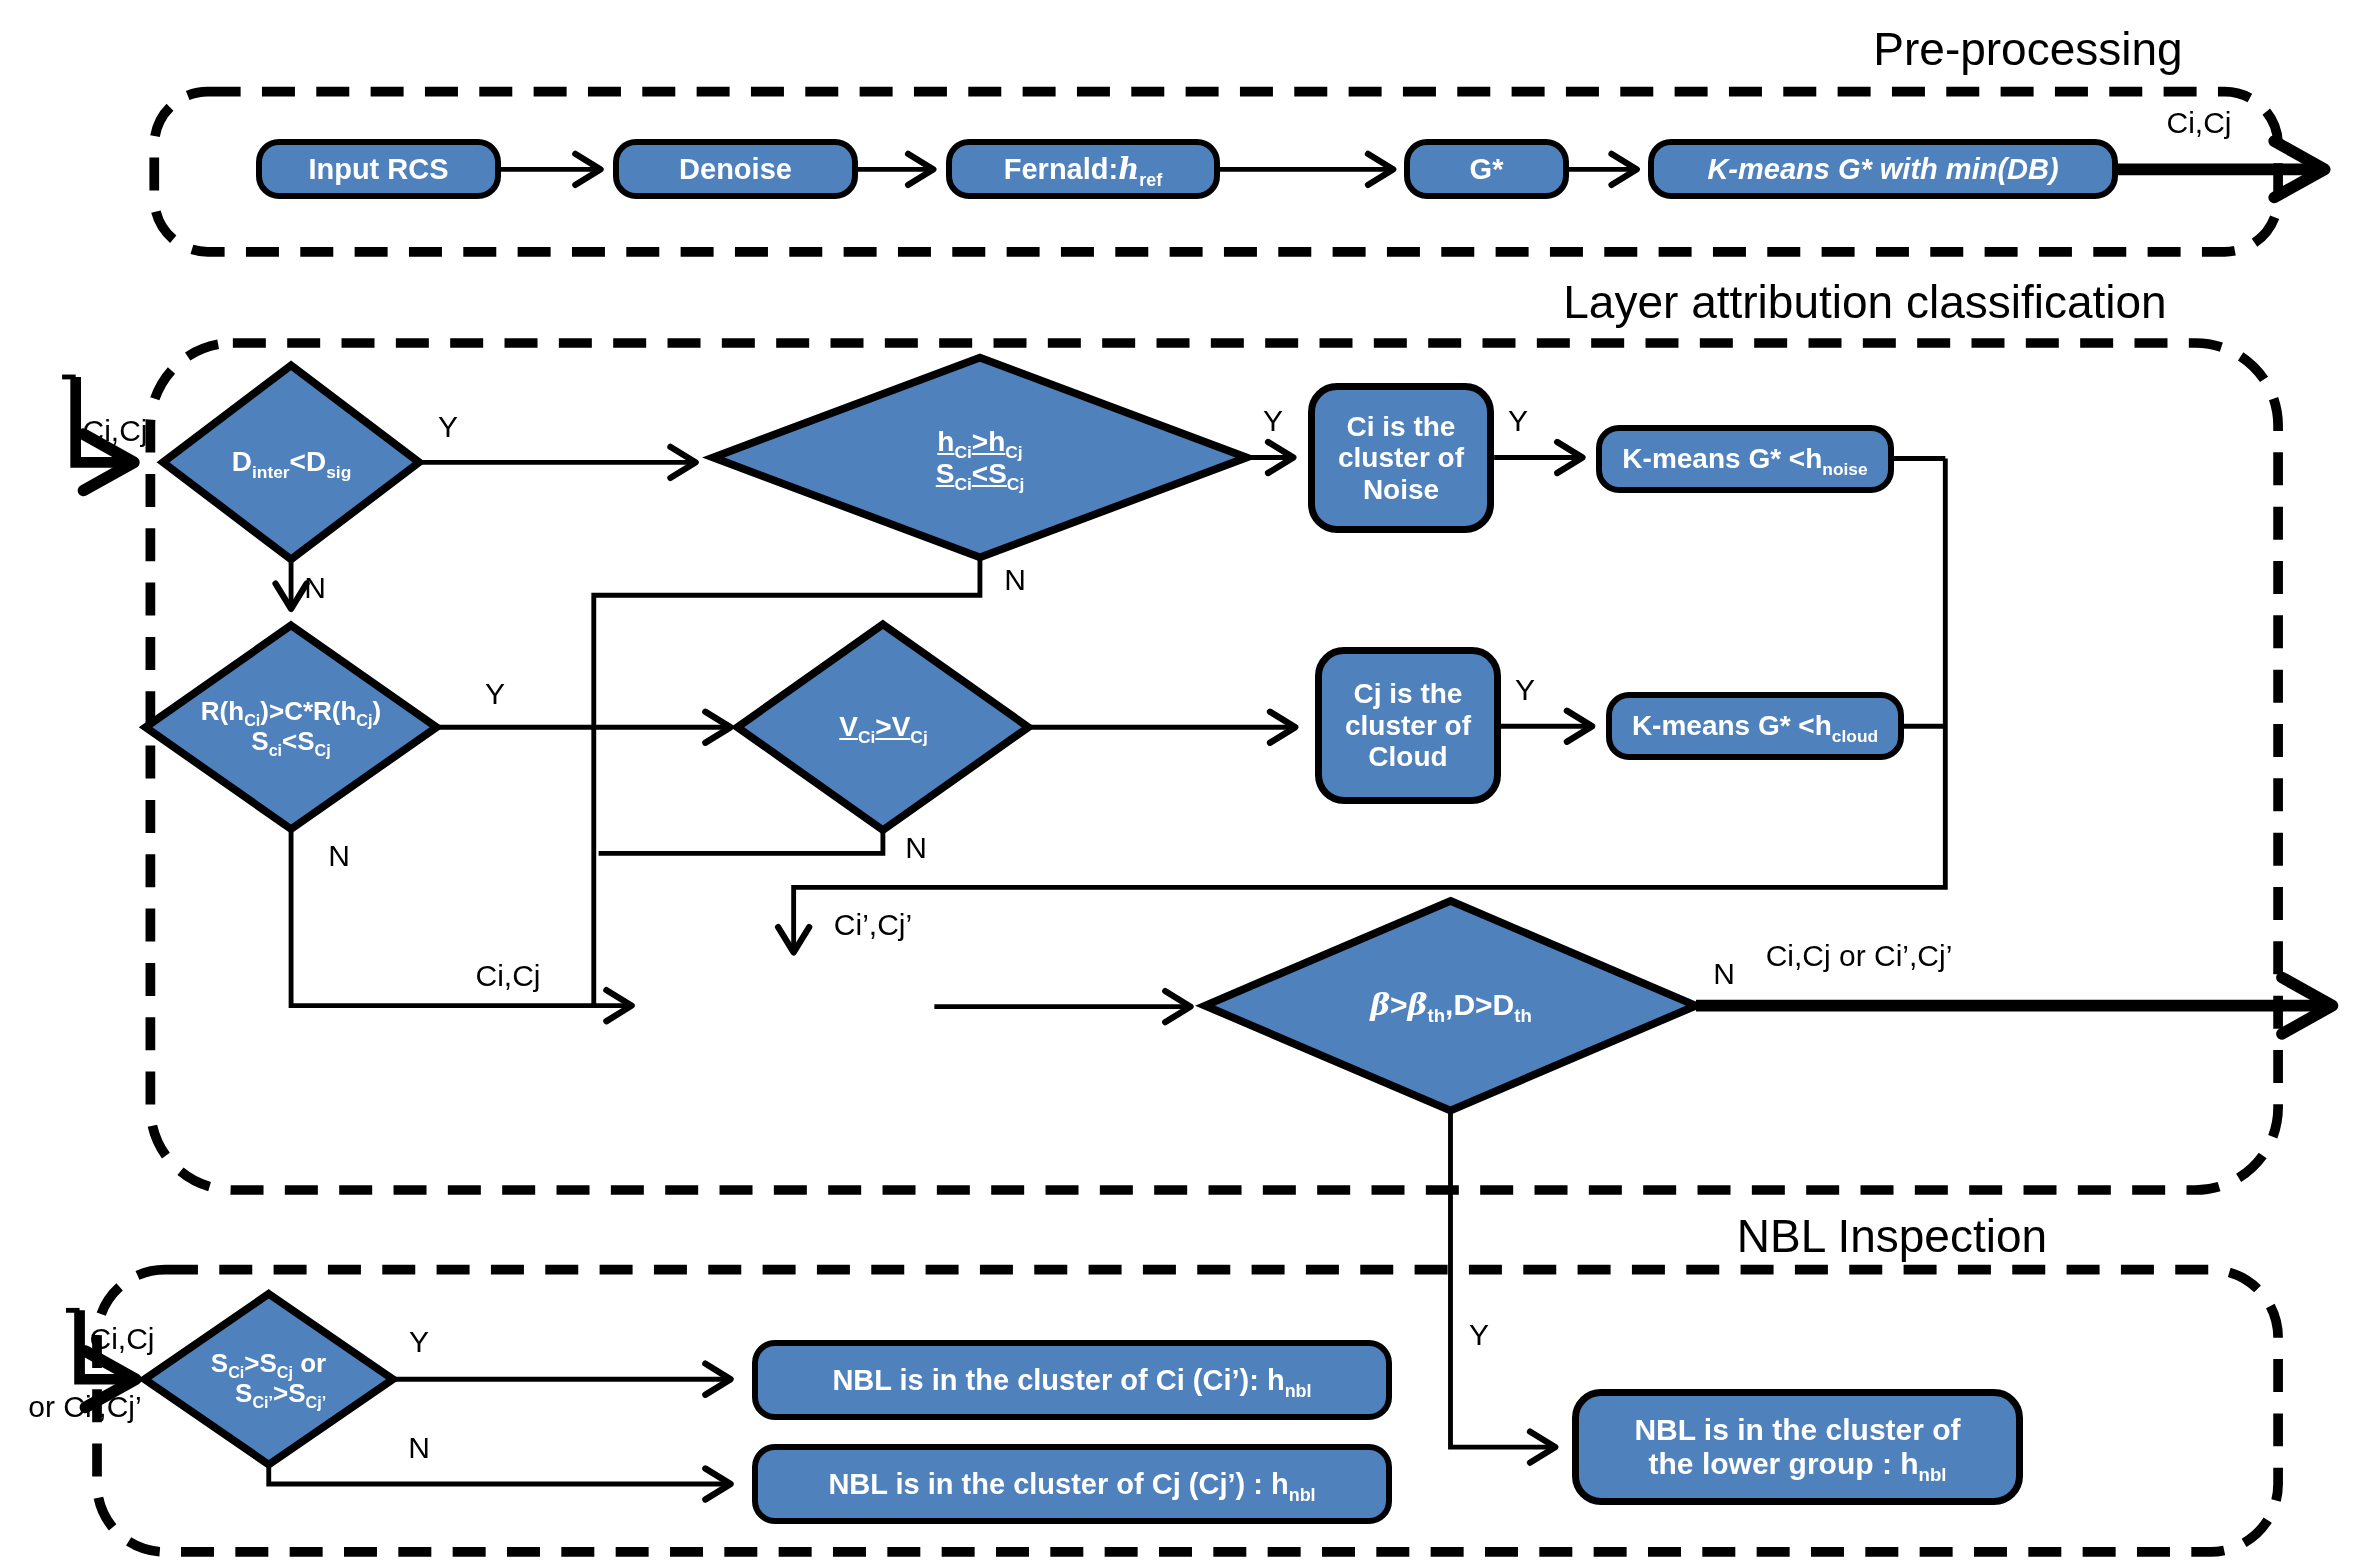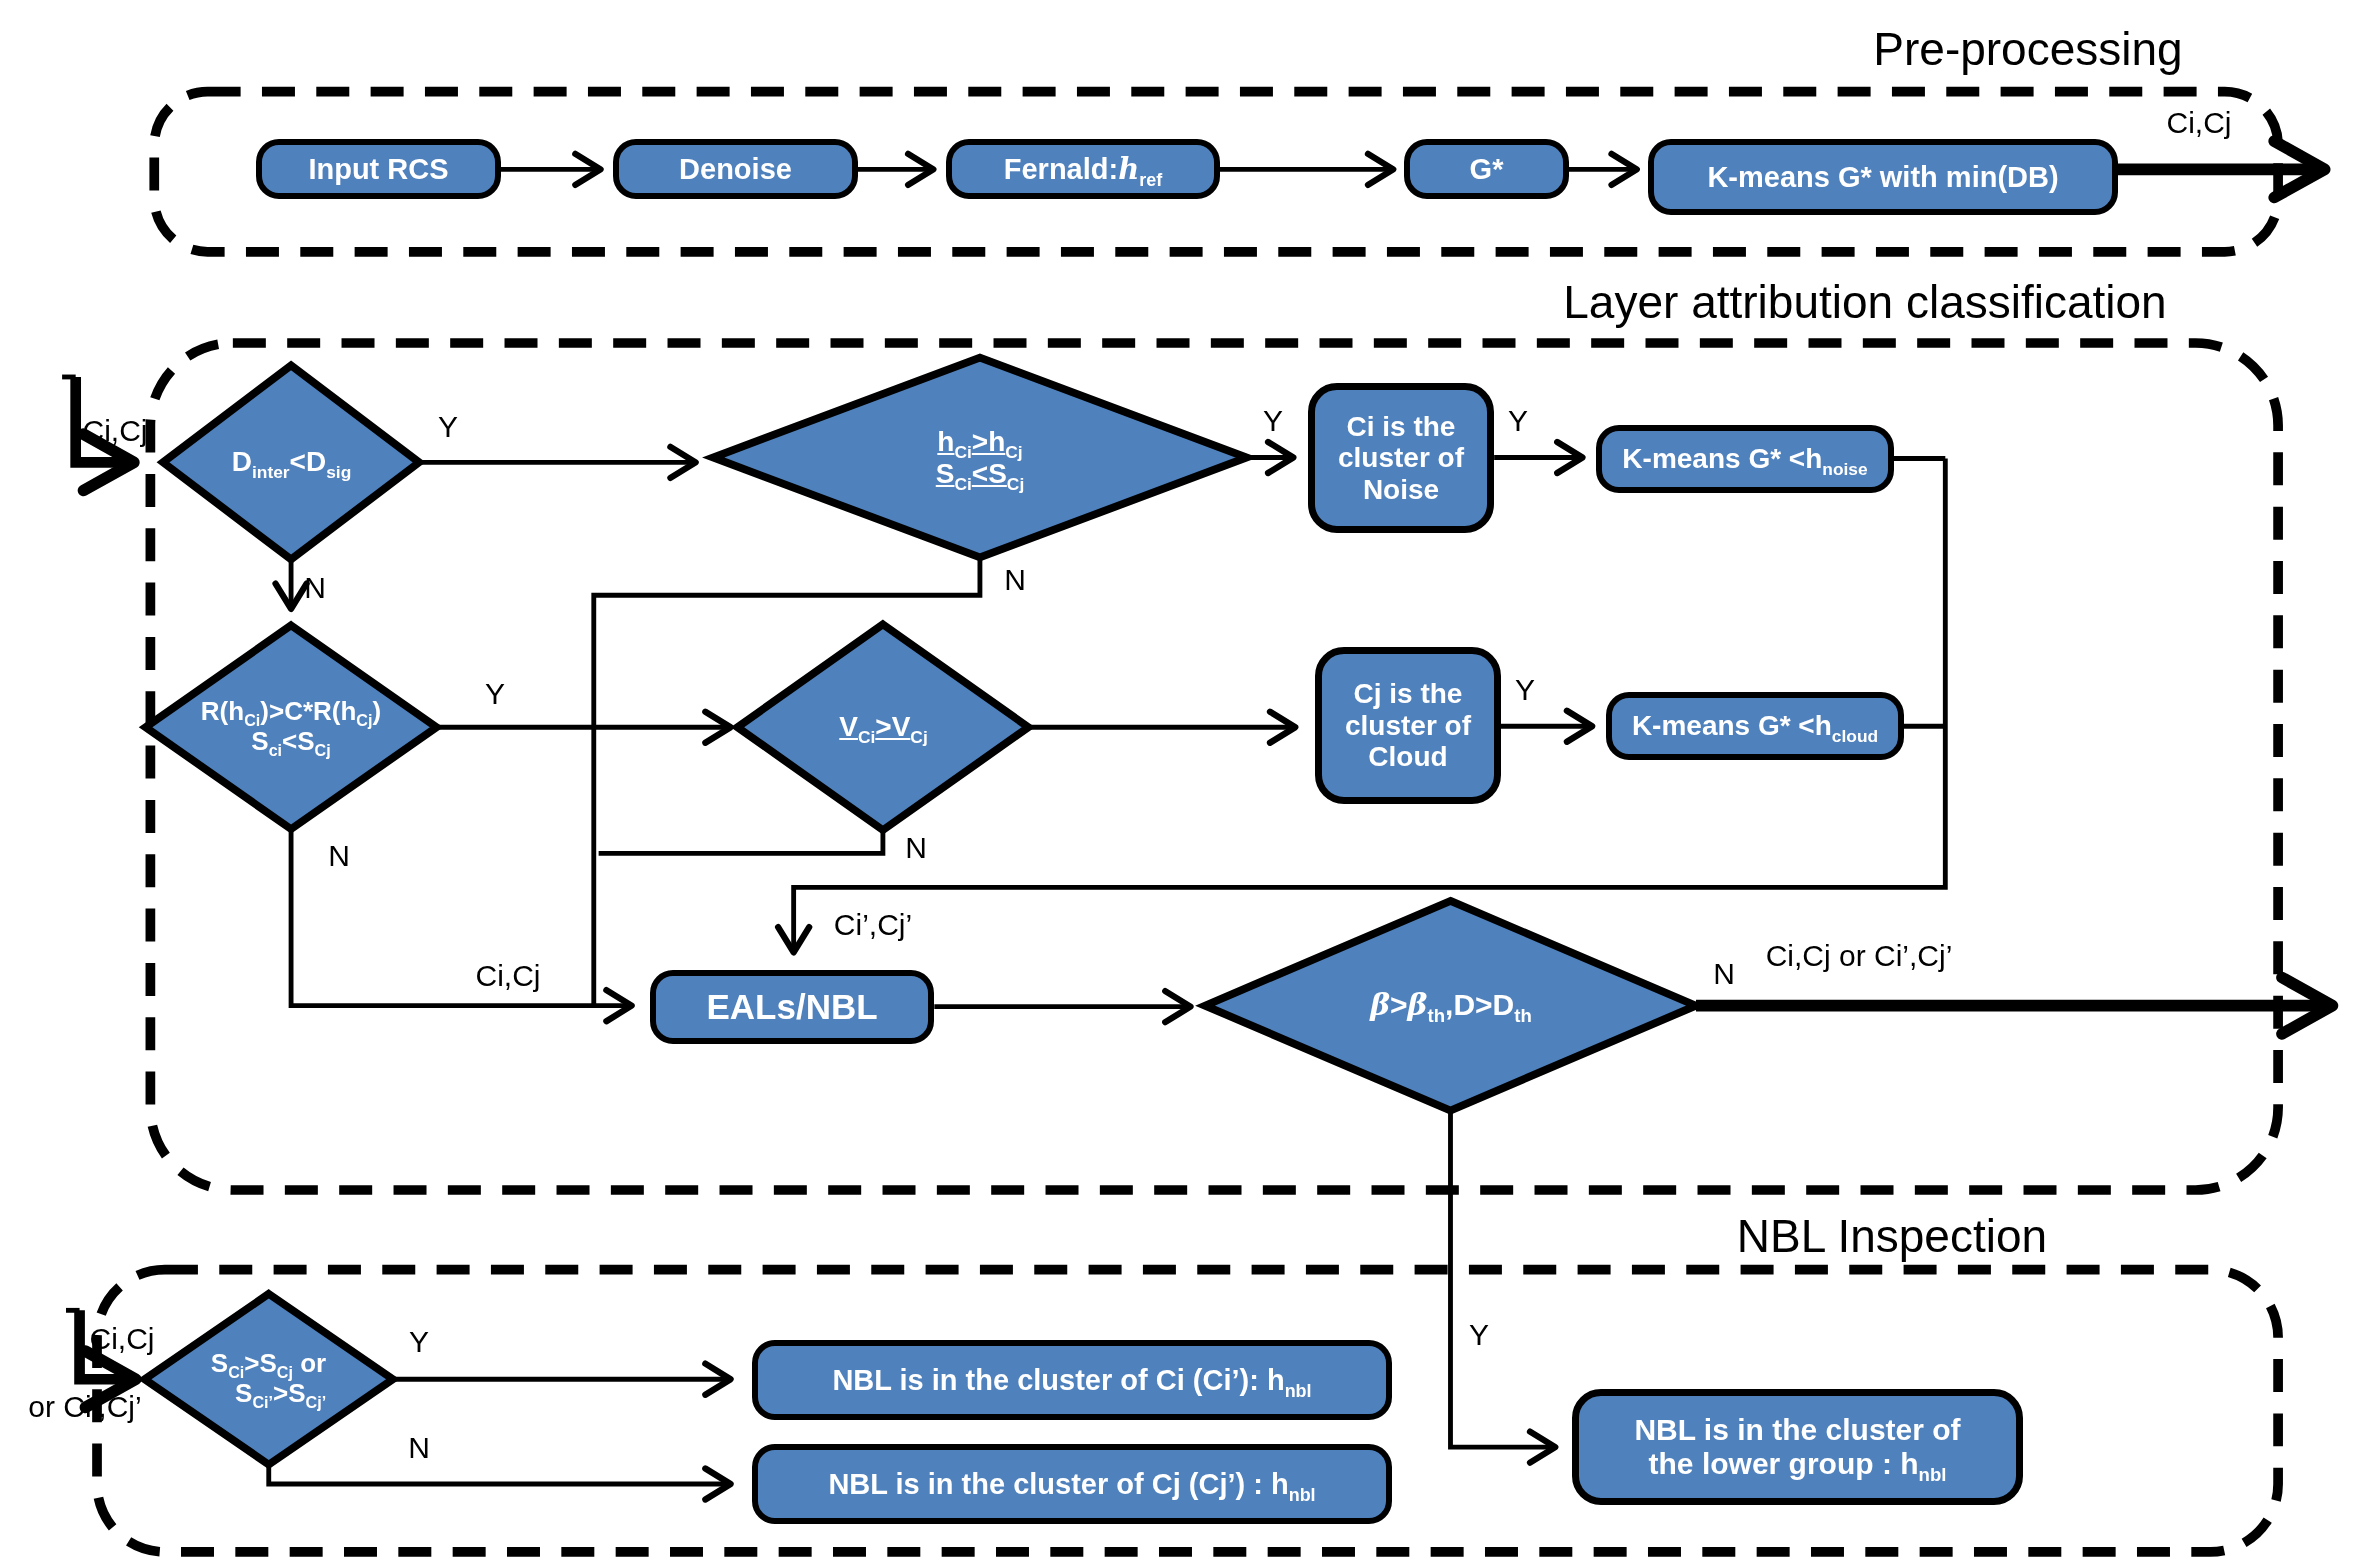--- a/index.html
+++ b/index.html
@@ -108,21 +108,21 @@
   <div class="node" style="left:946px;top:123px;width:274px;height:60px;font-size:29px;">
       <div>
         <div>Fernald:<span class="mi">h</span><sub>ref</sub></div>
       </div>
     </div>
   <div class="node" style="left:1404px;top:123px;width:165px;height:60px;font-size:29px;">
       <div>
         <div>G*</div>
       </div>
     </div>
-  <div class="node" style="left:1648px;top:123px;width:470px;height:76px;font-size:29px;">
+  <div class="node" style="left:1648px;top:123px;width:470px;height:60px;font-size:29px;font-style:italic;">
       <div>
         <div>K-means G* with min(DB)</div>
       </div>
     </div>
 
   <div class="node big-r" style="left:1308px;top:367px;width:186px;height:150px;font-size:28px;">
       <div>
         <div>Ci is the</div>
         <div>cluster of</div>
         <div>Noise</div>
@@ -136,25 +136,20 @@
   <div class="node big-r" style="left:1315px;top:631px;width:186px;height:157px;font-size:28px;">
       <div>
         <div>Cj is the</div>
         <div>cluster of</div>
         <div>Cloud</div>
       </div>
     </div>
   <div class="node" style="left:1606px;top:676px;width:298px;height:68px;font-size:28px;">
       <div>
         <div>K-means G* &lt;h<sub>cloud</sub></div>
-      </div>
-    </div>
-  <div class="node" style="left:650px;top:954px;width:284px;height:74px;font-size:35px;">
-      <div>
-        <div>EALs/NBL</div>
       </div>
     </div>
 
   <div class="node" style="left:752px;top:1324px;width:640px;height:80px;font-size:29px;">
       <div>
         <div>NBL is in the cluster of Ci (Ci’): h<sub>nbl</sub></div>
       </div>
     </div>
   <div class="node" style="left:752px;top:1428px;width:640px;height:80px;font-size:29px;">
       <div>

